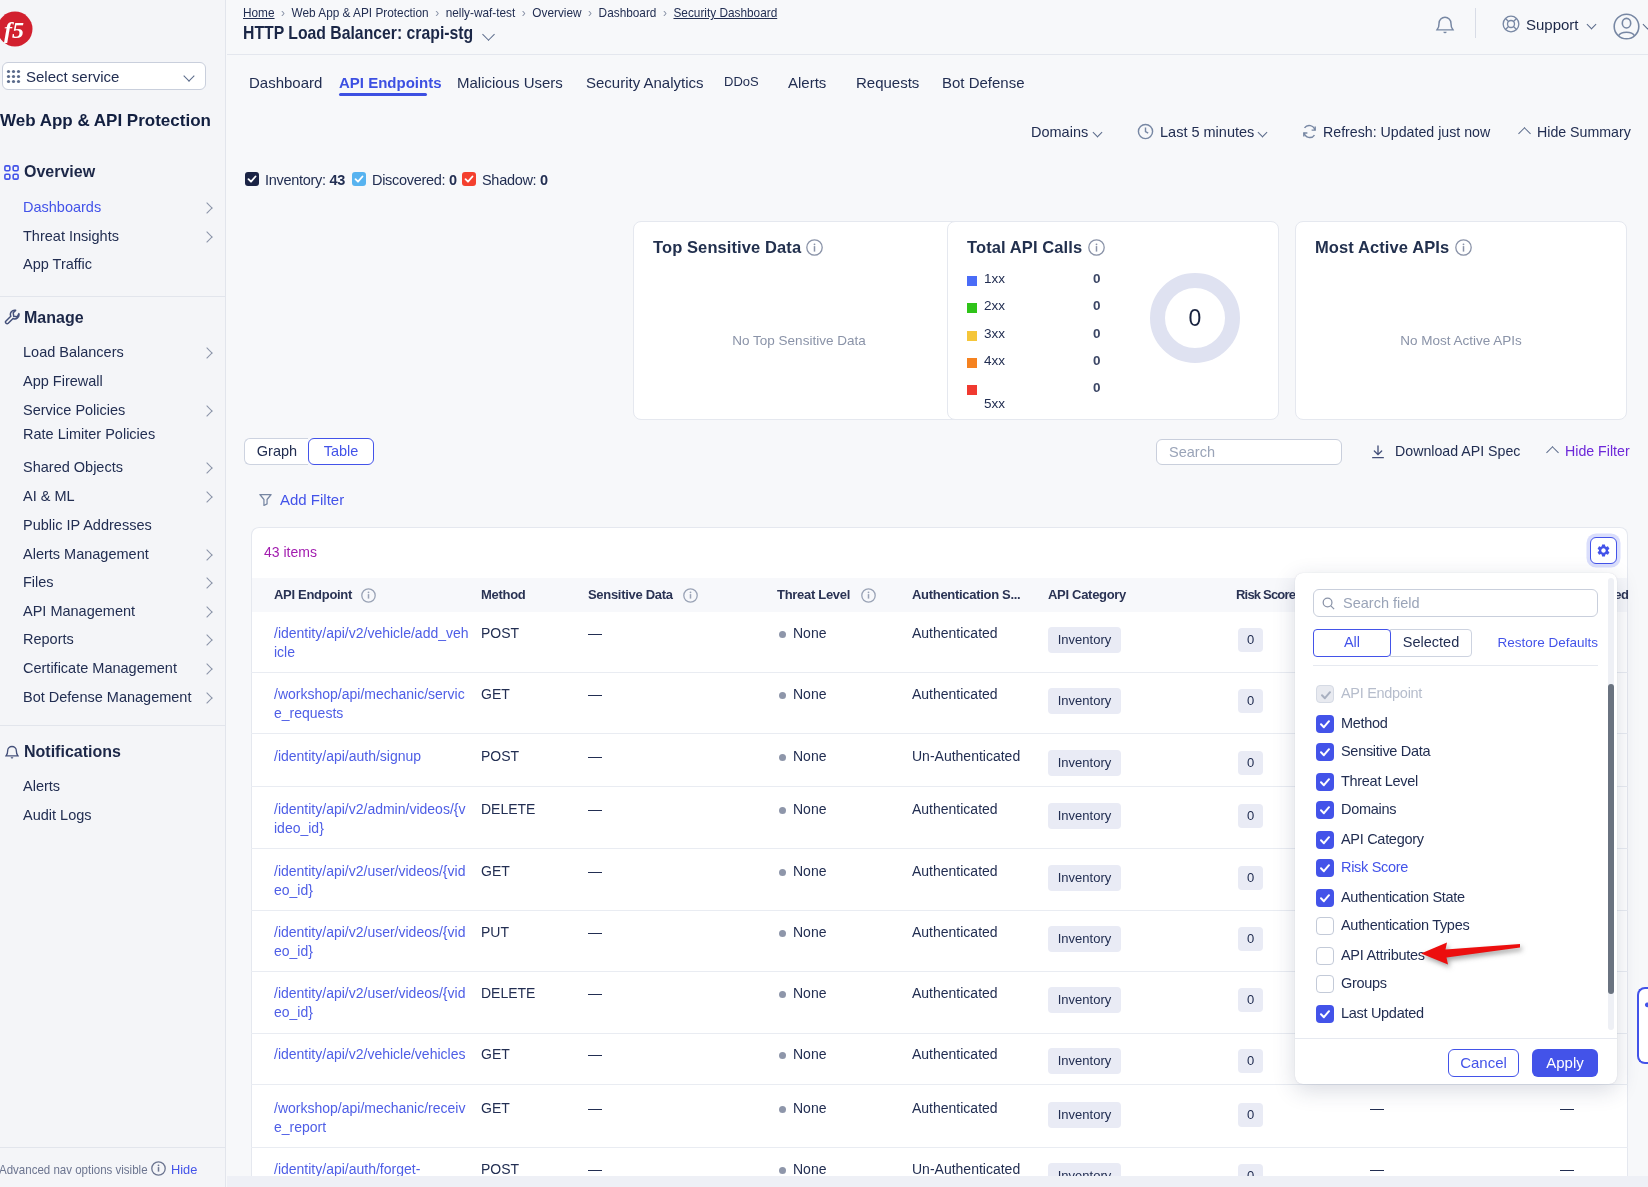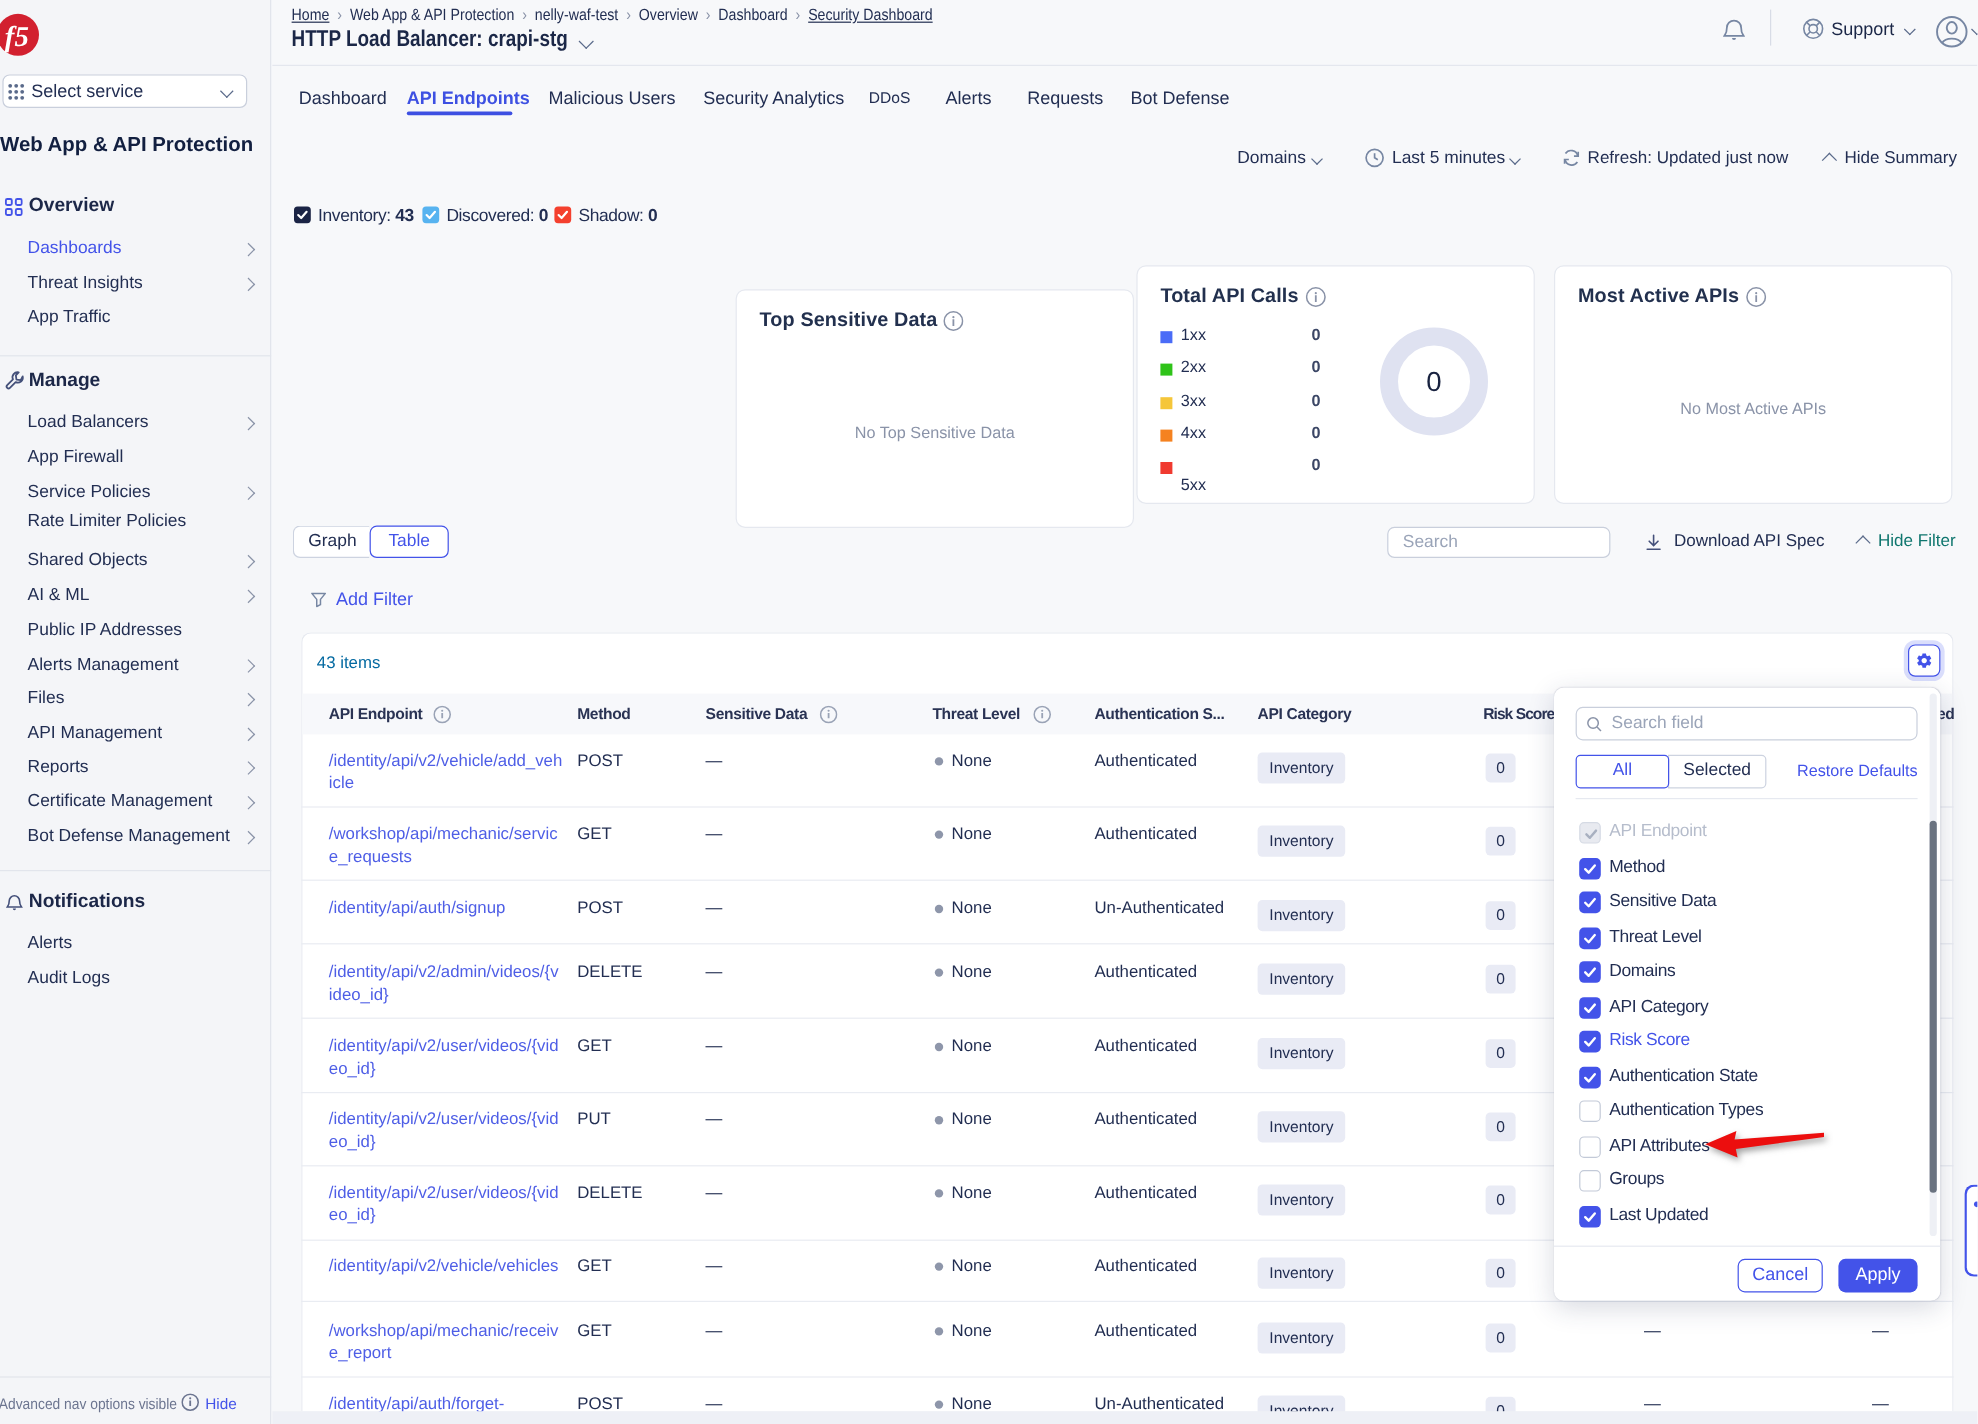--- a/index.html
+++ b/index.html
@@ -194,21 +194,21 @@
       </svg>
     </div>
 <div class="abs" style="left:372px; top:172px; font-size:14.5px; letter-spacing:-0.3px; color:#222e52;">Discovered: <b>0</b></div>
 <div class="cb" style="left:462px; top:172px; background:#f4402e;">
       <svg width="12" height="12" viewBox="0 0 12 12">
         <path fill="none" stroke="#fff" stroke-width="1.8" stroke-linecap="round" stroke-linejoin="round" d="M2.5 6.2 L5 8.7 L9.5 3.5"></path>
       </svg>
     </div>
 <div class="abs" style="left:482px; top:172px; font-size:14.5px; letter-spacing:-0.3px; color:#222e52;">Shadow: <b>0</b></div>
 
-<div class="card" style="left:613px;margin-top:20px;">
+<div class="card" style="left:633px;">
   <div class="card-title">Top Sensitive Data</div>
   <svg class="abs" style="left:172px; top:17px;" width="17" height="17" viewBox="0 0 17 17">
         <circle cx="8.5" cy="8.5" r="7.7" fill="none" stroke="#8a93a8" stroke-width="1.3"></circle>
         <circle cx="8.5" cy="5.3" r="0.9" fill="#8a93a8"></circle>
         <path d="M8.5 7.1 v5.5" stroke="#8a93a8" stroke-width="1.5"></path>
       </svg>
   <div class="nodata">No Top Sensitive Data</div>
 </div>
 <div class="card" style="left:947px;">
   <div class="card-title">Total API Calls</div>
@@ -266,29 +266,29 @@
 <div class="abs" style="left:1169px; top:444px; font-size:14.5px; color:#9aa4b8;">Search</div>
 
 <svg class="abs" style="left:1370px; top:444px;" width="16" height="16" viewBox="0 0 24 24">
   <g fill="none" stroke="#44507a" stroke-width="2" stroke-linecap="round">
     <path d="M12 3 v12 M6.5 10.5 L12 16 L17.5 10.5"></path>
     <path d="M4 20.5 h16"></path>
   </g>
 </svg>
 <div class="abs" style="left:1395px; top:443px; font-size:14.2px; color:#222e52;">Download API Spec</div>
 <div class="abs" style="left:1548px; top:448px; width:9px; height:9px; border-right:1.7px solid #5a6a8a; border-top:1.7px solid #5a6a8a; transform:rotate(-45deg);"></div>
-<div class="abs" style="left:1565px; top:443px; font-size:14.2px; color:#0f766e;">Hide Filter</div>
+<div class="abs" style="left:1565px; top:443px; font-size:14.2px; color:#6d28d9;">Hide Filter</div>
 
 <svg class="abs" style="left:258px; top:492px;" width="15" height="15" viewBox="0 0 24 24">
   <path fill="none" stroke="#7787a3" stroke-width="2" stroke-linejoin="round" d="M3 4 h18 L14.5 12 v7 l-5 2.5 v-9.5 Z"></path>
 </svg>
 <div class="abs" style="left:280px; top:491px; font-size:15px; color:#4353e9;">Add Filter</div>
 
 <div class="abs" style="left:251px; top:527px; width:1377px; height:649px; background:#fff; border:1px solid #e5e8ef; border-radius:8px 8px 0 0; border-bottom:none;"></div>
-<div class="abs" style="left:264px; top:544px; font-size:14px; color:#0369a1;">43 items</div>
+<div class="abs" style="left:264px; top:544px; font-size:14px; color:#a21caf;">43 items</div>
 
 <div class="abs" style="left:252px; top:578px; width:1375px; height:34px; background:#f7f8fb;"></div>
 <div class="hdr" style="left:274px; top:578px;">API Endpoint</div>
 <svg class="abs" style="left:361px; top:588px;" width="15" height="15" viewBox="0 0 15 15">
       <circle cx="7.5" cy="7.5" r="6.7" fill="none" stroke="#9aa3b6" stroke-width="1.3"></circle>
       <circle cx="7.5" cy="4.3" r="0.9" fill="#9aa3b6"></circle>
       <path d="M7.5 6.1 v4.5" stroke="#9aa3b6" stroke-width="1.5"></path>
     </svg>
 <div class="hdr" style="left:481px; top:578px;">Method</div>
 <div class="hdr" style="left:588px; top:578px;">Sensitive Data</div>

